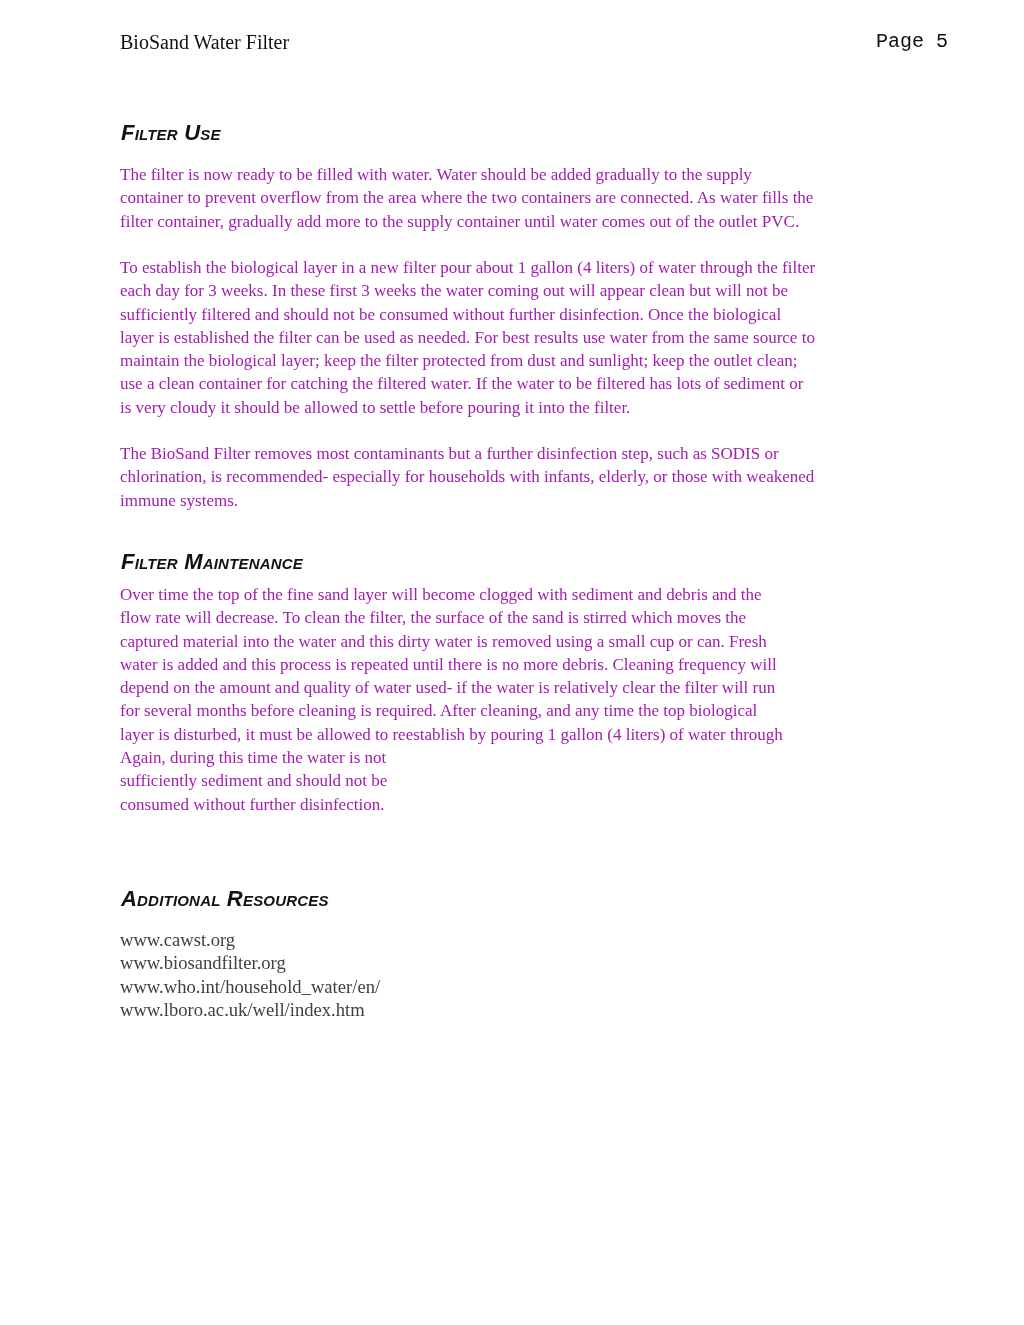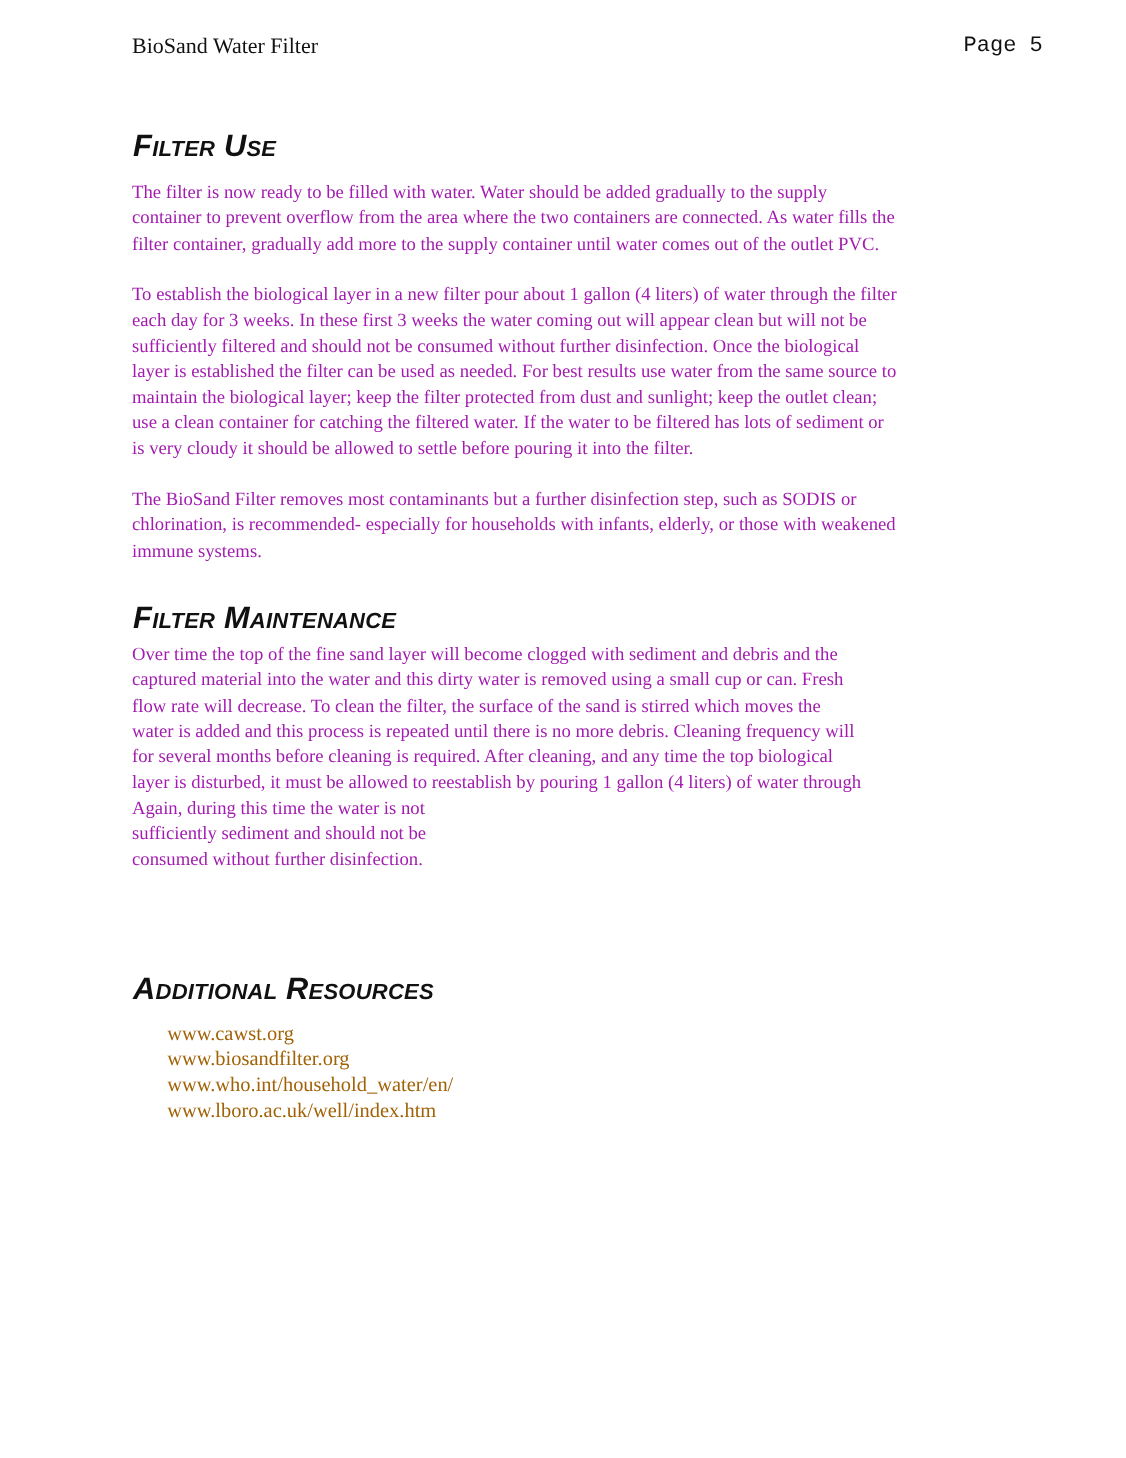--- a/index.html
+++ b/index.html
@@ -1,25 +1,25 @@
 <!DOCTYPE html>
 <html><head>
   <meta charset="utf-8">
   <style>
     html, body { margin: 0; padding: 0; background: #ffffff; }
     body { width: 1024px; height: 1325px; position: relative; overflow: hidden; color: #111; }
     .page { position: absolute; left: 0; top: 0; width: 1024px; height: 945px; }
     .hdr { position: absolute; top: 30px; font-family: "Liberation Serif", serif; font-size: 20px; line-height: 24px; color: #111; }
     .hdr-left { left: 120px; }
     .hdr-right { right: 76px; font-family: Liberation Mono, monospace; }
-    .heading { position: absolute; left: 121px; font-family: "Liberation Sans", sans-serif; font-weight: bold; font-style: italic; font-variant: small-caps; font-size: 28px; line-height: 26px; letter-spacing: 0.2px; color: #111; }
+    .heading { position: absolute; left: 121px; font-family: "Liberation Sans", sans-serif; font-weight: bold; font-style: italic; font-variant: small-caps; font-size: 22px; line-height: 26px; letter-spacing: 0.2px; color: #111; }
     .para { position: absolute; left: 120px; font-family: "Liberation Serif", serif; font-size: 17px; line-height: 23.3px; color: #a21caf; white-space: nowrap; }
     .line { display: block; }
     .links { position: absolute; left: 120px; top: 928px; font-family: "Liberation Serif", serif; font-size: 18.6px; line-height: 23.3px; color: #111; }
-    .link { display: block; color: #a16207; text-decoration: none; margin-left: 32px; }
+    .link { display: block; color: #404040; text-decoration: none; }
   </style>
 </head>
 <body>
 
 <div class="page">
 
   <div class="hdr hdr-left">BioSand Water Filter</div>
   <div class="hdr hdr-right">Page 5</div>
 
   <div class="heading" style="top:120px;">Filter Use</div>
@@ -43,23 +43,24 @@
   <div class="para" style="top:442px;font-family:Liberation Serif, serif;">
     <span class="line">The BioSand Filter removes most contaminants but a further disinfection step, such as SODIS or</span>
     <span class="line">chlorination, is recommended- especially for households with infants, elderly, or those with weakened</span>
     <span class="line">immune systems.</span>
   </div>
 
   <div class="heading" style="top:549px;">Filter Maintenance</div>
 
   <div class="para" style="top:583px;">
     <span class="line">Over time the top of the fine sand layer will become clogged with sediment and debris and the</span>
+    <span class="line">flow rate will decrease.  To clean the filter, the surface of the sand is stirred which moves the</span>
     <span class="line">captured material into the water and this dirty water is removed using a small cup or can.  Fresh</span>
-    <span class="line">flow rate will decrease.  To clean the filter, the surface of the sand is stirred which moves the</span>
     <span class="line">water is added and this process is repeated until there is no more debris.  Cleaning frequency will</span>
+    <span class="line">depend on the amount and quality of water used- if the water is relatively clear the filter will run</span>
     <span class="line">for several months before cleaning is required.  After cleaning, and any time the top biological</span>
     <span class="line">layer is disturbed, it must be allowed to reestablish by pouring 1 gallon (4 liters) of water through</span>
     <span class="line">Again, during this time the water is not</span>
     <span class="line">sufficiently sediment and should not be</span>
     <span class="line">consumed without further disinfection.</span>
   </div>
 
   <div class="heading" style="top:886px;">Additional Resources</div>
 
   <div class="links">

